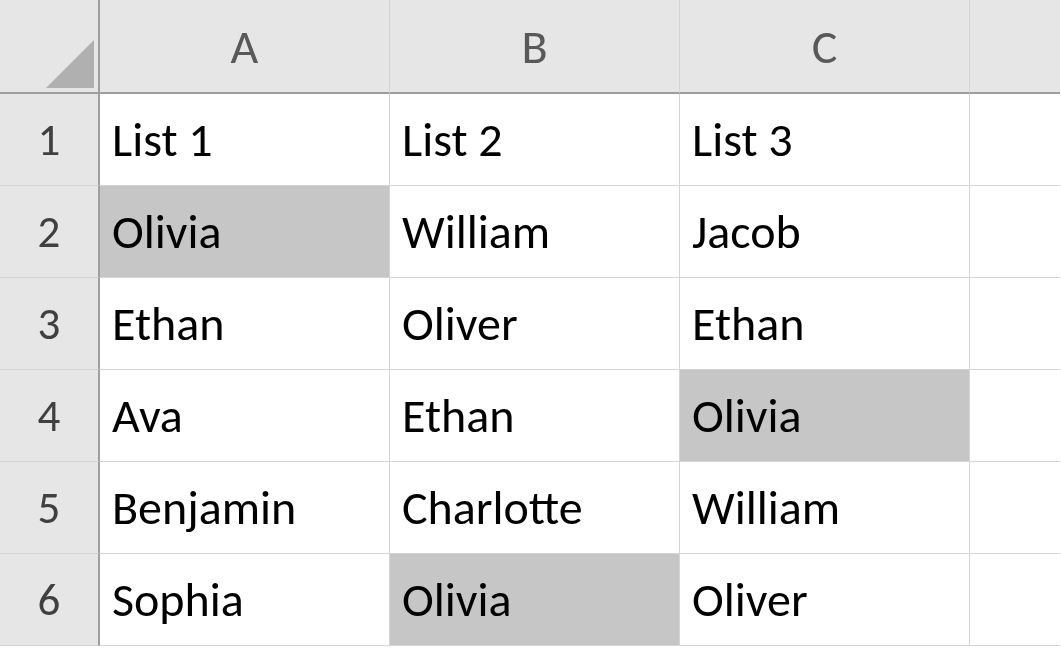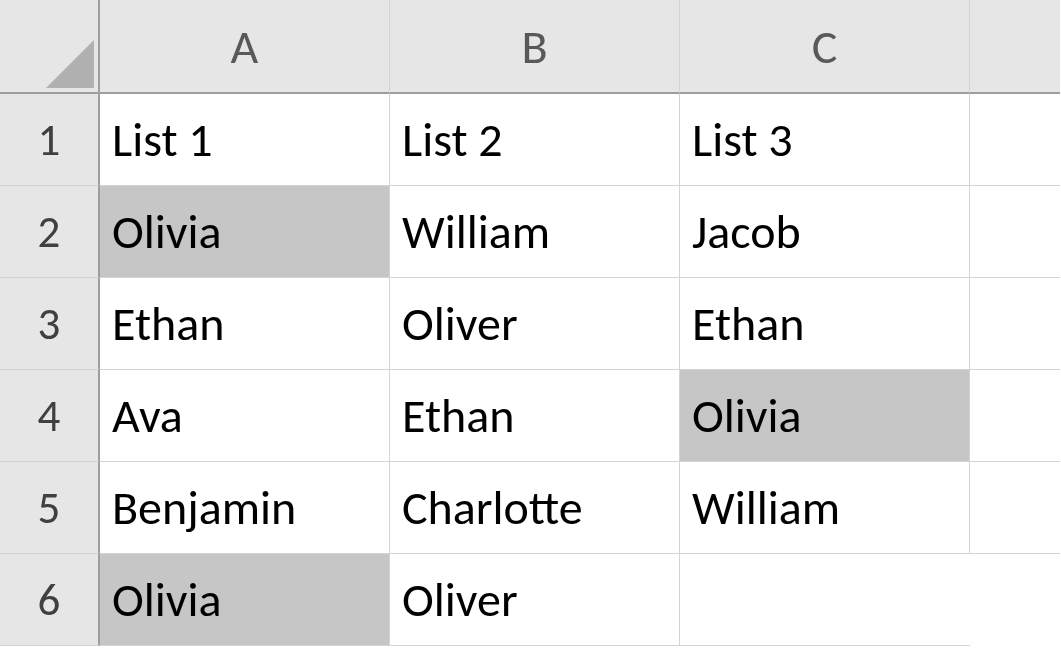--- a/index.html
+++ b/index.html
@@ -113,17 +113,18 @@
   <div class="cell hl">Olivia</div>
   <div class="cell extra"></div>
 
   <div class="rowhdr">5</div>
   <div class="cell">Benjamin</div>
   <div class="cell">Charlotte</div>
   <div class="cell">William</div>
   <div class="cell extra"></div>
 
   <div class="rowhdr">6</div>
+  <div class="cell">Sophia</div>
   <div class="cell hl">Olivia</div>
   <div class="cell">Oliver</div>
   <div class="cell extra"></div>
 
 </div>
 
 </body></html>

